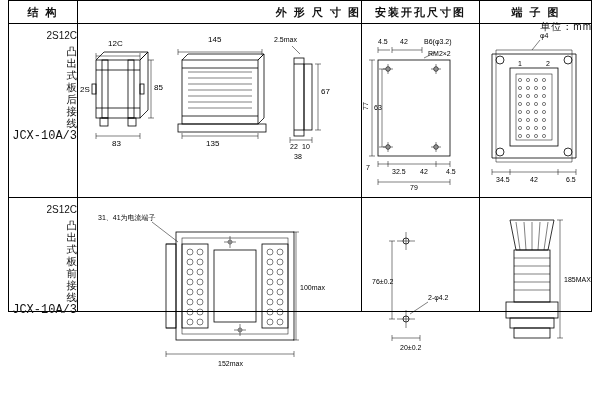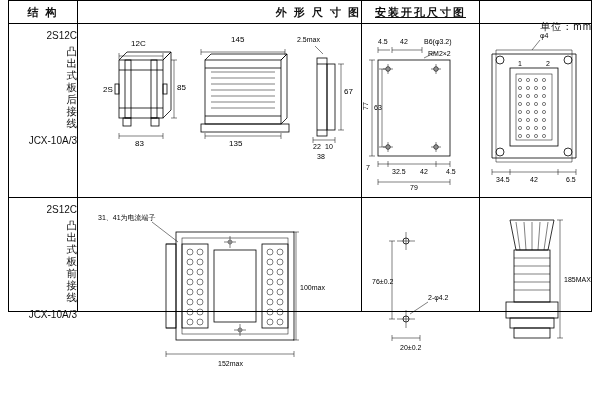--- a/index.html
+++ b/index.html
@@ -14,21 +14,21 @@
   .vline{position:absolute;top:0;bottom:0;width:1px;background:#000;}
   .hline{position:absolute;left:0;right:0;height:1px;background:#000;}
 
   .hdr{position:absolute;top:0;height:22px;line-height:22px;text-align:center;font-size:11px;font-weight:bold;letter-spacing:2px;}
 
   .cell{position:absolute;box-sizing:border-box;}
 
   
   .lbl{font-size:10px;text-align:right;}
   .lbl .vert{font-size:10.5px;line-height:12px;margin-top:4px;}
-  .lbl .small{font-size:10px;margin-top:6px;}
+  .lbl .small{font-size:12px;font-family:Liberation Mono, monospace;}
 
   svg{display:block;}
   .s{stroke:#000;fill:none;stroke-width:0.8;}
   .sthin{stroke:#000;fill:none;stroke-width:0.5;}
   .txt{font-family:"Liberation Sans",sans-serif;font-size:7px;fill:#000;}
   .txt8{font-family:"Liberation Sans",sans-serif;font-size:8px;fill:#000;}
 </style>
 </head>
 <body>
 
@@ -40,37 +40,38 @@
 
     <div class="vline" style="left:68px;"></div>
     <div class="vline" style="left:352px;"></div>
     <div class="vline" style="left:470px;"></div>
 
     <div class="hline" style="top:22px;"></div>
     <div class="hline" style="top:196px;"></div>
 
     <div class="hdr" style="left:0;width:68px;">结  构</div>
     <div class="hdr" style="left:69px;width:283px;text-align:right;">外 形 尺 寸 图</div>
-    <div class="hdr" style="left:353px;width:117px;text-decoration:underline;">安装开孔尺寸图</div>
+    <div class="hdr" style="left:353px;width:117px;">安装开孔尺寸图</div>
+    <div class="hdr" style="left:471px;width:112px;">端 子 图</div>
 
     <div class="cell lbl" style="left:0;top:23px;width:68px;height:173px;padding-top:6px;">
       <div style="font-size:10px;">2S12C</div>
       <div class="vert">
         <div>凸</div>
         <div>出</div>
         <div>式</div>
         <div>板</div>
         <div>后</div>
         <div>接</div>
         <div>线</div>
       </div>
       <div class="small">JCX-10A/3</div>
     </div>
 
-    <div class="cell" style="left:69px;top:23px;width:283px;height:173px;margin-left:23px;">
+    <div class="cell" style="left:69px;top:23px;width:283px;height:173px;">
       <svg width="283" height="173" viewBox="0 0 283 173">
 
         <g>
 
           <text class="txt8" x="30" y="22">12C</text>
           <line class="sthin" x1="18" y1="32" x2="62" y2="32"></line>
           <line class="sthin" x1="18" y1="29" x2="18" y2="35"></line>
           <line class="sthin" x1="62" y1="29" x2="62" y2="35"></line>
 
           <rect class="s" x="18" y="36" width="44" height="58"></rect>

